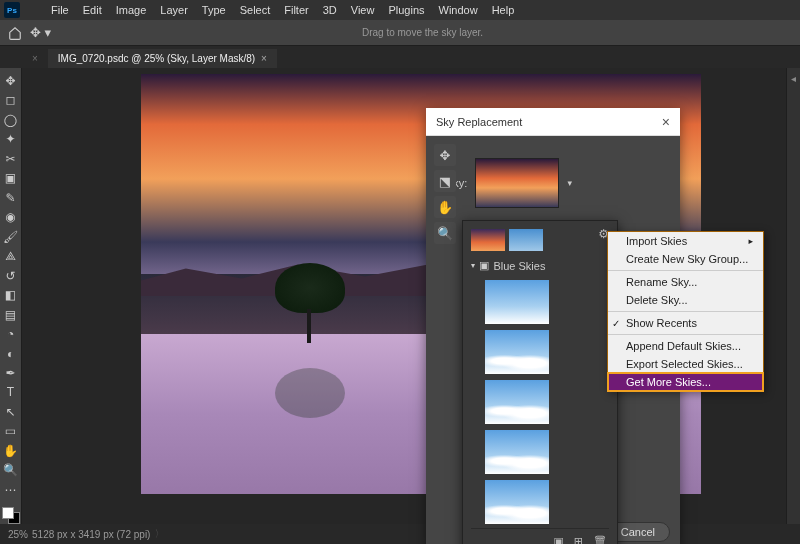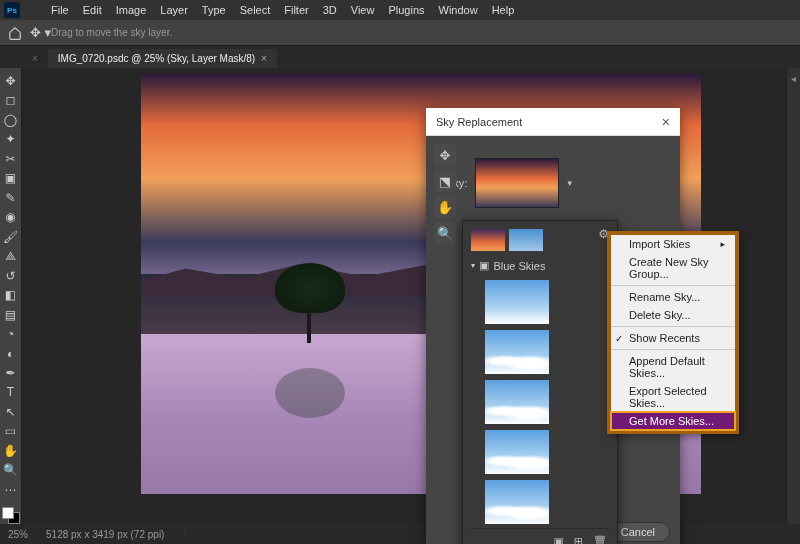--- a/index.html
+++ b/index.html
@@ -2,21 +2,21 @@
 <html><head>
 <meta charset="utf-8">
 <style>
 *{margin:0;padding:0;box-sizing:border-box;font-family:"Segoe UI",Arial,sans-serif;user-select:none}
 body{width:800px;height:544px;background:#323232;overflow:hidden;position:relative}
 .menubar{height:20px;background:#323232;display:flex;align-items:center;padding:0 4px;color:#ddd;font-size:11px}
 .menubar .ps-icon{width:16px;height:16px;background:#001e36;color:#31a8ff;font-size:8px;font-weight:bold;display:flex;align-items:center;justify-content:center;margin-right:24px;border-radius:2px}
 .menubar span{padding:0 7px;cursor:default}
 .opt-bar{height:26px;background:#424242;display:flex;align-items:center;padding:0 6px;color:#ccc;font-size:10px;border-bottom:1px solid #1e1e1e}
 .opt-bar .home{width:18px;height:18px;display:flex;align-items:center;justify-content:center;margin-right:6px}
-.opt-bar .tip{flex:1;text-align:left;color:#999}
+.opt-bar .tip{flex:1;text-align:center;color:#999}
 .tabs{height:22px;background:#282828;display:flex;align-items:flex-end;color:#999;font-size:10px;padding-left:22px}
 .tab{padding:4px 10px;display:flex;align-items:center;gap:6px}
 .tab.active{background:#323232;color:#eee}
 .tab .x{opacity:.6}
 .workspace{position:absolute;top:68px;left:0;right:0;bottom:20px;display:flex}
 .toolbar{width:22px;background:#424242;display:flex;flex-direction:column;align-items:center;padding-top:4px;gap:2px;border-right:1px solid #1e1e1e}
 .toolbar .t{width:18px;height:18px;color:#ccc;display:flex;align-items:center;justify-content:center;font-size:12px}
 .toolbar .swatch{width:18px;height:18px;position:relative;margin-top:6px}
 .toolbar .swatch .fg{position:absolute;width:12px;height:12px;background:#fff;border:1px solid #888;top:0;left:0}
 .toolbar .swatch .bg{position:absolute;width:12px;height:12px;background:#000;border:1px solid #888;bottom:0;right:0}
@@ -25,21 +25,21 @@
 .canvas .mtn{position:absolute;bottom:38%;left:0;right:0;height:60px;background:linear-gradient(180deg,#2a2a3a,#4a3a4a)}
 .canvas .mtn::before{content:"";position:absolute;top:-18px;left:0;right:0;height:40px;background:#3a2a3a;clip-path:polygon(0 60%,8% 30%,18% 55%,28% 20%,40% 50%,55% 10%,68% 50%,80% 25%,92% 45%,100% 30%,100% 100%,0 100%)}
 .canvas .lake{position:absolute;bottom:0;left:0;right:0;height:38%;background:linear-gradient(180deg,#c8a8d0 0%,#a888b8 50%,#9878a8 100%)}
 .canvas .tree{position:absolute;bottom:36%;left:24%;width:70px;height:80px}
 .canvas .tree .crown{width:70px;height:50px;background:radial-gradient(#1a2a1a,#0a1a0a);border-radius:50% 50% 40% 40%}
 .canvas .tree .trunk{position:absolute;bottom:0;left:32px;width:4px;height:34px;background:#1a1a1a}
 .canvas .refl{position:absolute;bottom:18%;left:24%;width:70px;height:50px;opacity:.3;transform:scaleY(-1)}
 .canvas .refl .crown{width:70px;height:50px;background:#1a2a1a;border-radius:50%}
 .right-panels{width:14px;background:#323232;border-left:1px solid #1e1e1e}
 .right-panels .pt{height:22px;color:#888;font-size:10px;text-align:center;padding-top:5px}
-.statusbar{position:absolute;bottom:0;left:0;right:0;height:20px;background:#282828;color:#999;font-size:10px;display:flex;align-items:center;padding:0 8px;gap:18px}
+.statusbar{position:absolute;bottom:0;left:0;right:0;height:20px;background:#282828;color:#999;font-size:10px;display:flex;align-items:center;padding:0 8px;gap:4px}
 .statusbar .sep{color:#555}
 
 .dialog{position:absolute;top:108px;left:426px;width:254px;background:#fff;box-shadow:0 3px 12px rgba(0,0,0,.5)}
 .dlg-title{height:28px;display:flex;align-items:center;justify-content:space-between;padding:4px 10px;font-size:11px;color:#333;border-bottom:1px solid #ddd}
 .dlg-title .close{font-size:14px;color:#555}
 .dlg-body{background:#454545;padding:8px;min-height:380px;position:relative}
 .dlg-tools{position:absolute;left:8px;top:8px;width:24px;display:flex;flex-direction:column;gap:4px}
 .dlg-tools .dt{width:22px;height:22px;color:#ccc;display:flex;align-items:center;justify-content:center;font-size:13px;background:#4a4a4a;border-radius:2px}
 .sky-row{margin-left:12px;display:flex;align-items:center;gap:8px;padding:14px 0 10px}
 .sky-row .lbl{color:#ccc;font-size:11px}
@@ -57,21 +57,21 @@
 .picker .recent .th.sun{background:linear-gradient(180deg,#3a2a5a,#e36a3a 60%,#f2a05a)}
 .picker .recent .th.blue{background:linear-gradient(180deg,#4a90d0,#a0c8e8)}
 .picker .gear{position:absolute;top:6px;right:8px;color:#bbb;font-size:12px}
 .picker .folder{color:#ccc;font-size:11px;display:flex;align-items:center;gap:4px;padding:4px 0}
 .picker .folder .arr{font-size:8px}
 .picker .grid{display:flex;flex-direction:column;gap:6px;padding:4px 0 4px 14px}
 .picker .grid .th{width:64px;height:44px;background:linear-gradient(180deg,#5aa0e0 0%,#a8d0f0 60%,#fff 100%)}
 .picker .grid .th.c1::after,.picker .grid .th.c2::after,.picker .grid .th.c3::after{content:"";display:block;width:100%;height:50%;margin-top:20px;background:radial-gradient(ellipse at 30% 50%,#fff 20%,transparent 40%),radial-gradient(ellipse at 70% 60%,#fff 25%,transparent 45%)}
 .picker .foot{display:flex;justify-content:flex-end;gap:10px;padding:6px 2px 2px;border-top:1px solid #2a2a2a;color:#bbb;font-size:11px}
 
-.ctx{position:absolute;top:231px;left:607px;width:132px;background:#f0f0f0;border:4px solid #a16207;box-shadow:2px 2px 8px rgba(0,0,0,.4);font-size:11px;color:#222}
+.ctx{position:absolute;top:231px;left:607px;width:157px;background:#f0f0f0;border:1px solid #a16207;box-shadow:2px 2px 8px rgba(0,0,0,.4);font-size:11px;color:#222}
 .ctx .mi{padding:3px 10px 3px 18px;display:flex;justify-content:space-between;align-items:center;position:relative}
 .ctx .mi.sub::after{content:"▸";font-size:9px}
 .ctx .mi.chk::before{content:"✓";position:absolute;left:4px;font-size:10px}
 .ctx .mi.hl{background:#701a75;color:#fff;outline:2px solid #f0a020;outline-offset:-1px}
 .ctx hr{border:none;border-top:1px solid #ccc;margin:2px 0}
 </style>
 </head>
 <body>
 
 <div class="menubar">

